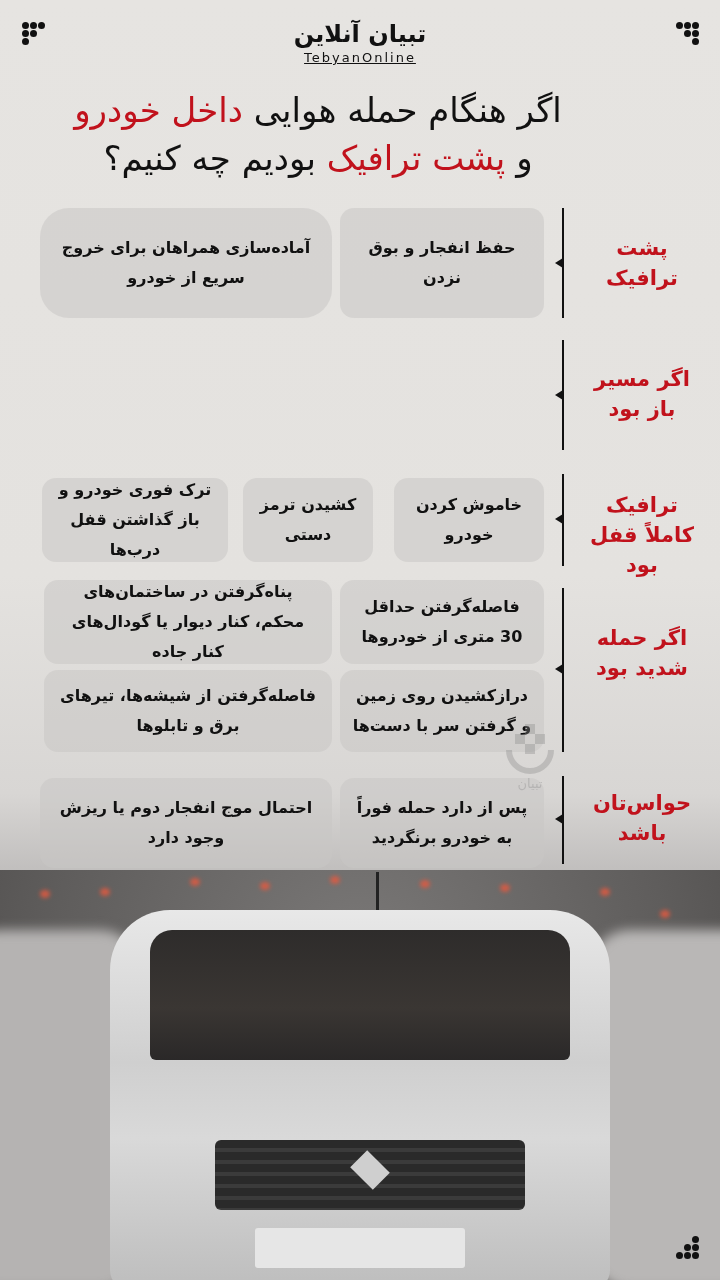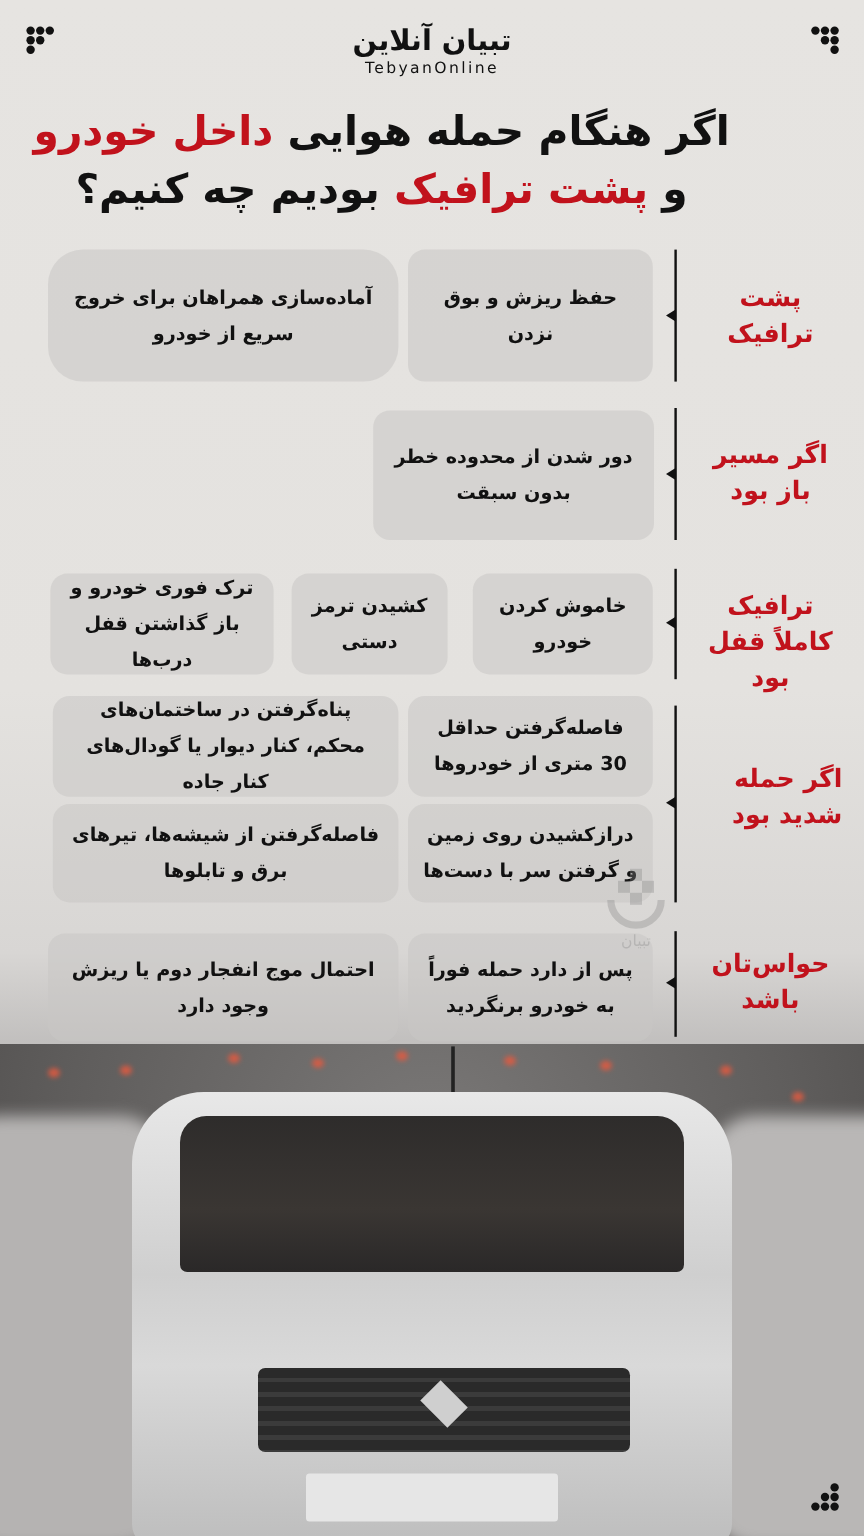--- a/index.html
+++ b/index.html
@@ -12,23 +12,23 @@
   }
   .corner { position: absolute; width: 26px; height: 26px; }
   .corner .dot { position: absolute; width: 7px; height: 7px; background: #111; border-radius: 50%; }
   .corner.tl { left: 18px; top: 18px; }
   .corner.tr { right: 18px; top: 18px; }
   .corner.bl { left: 18px; bottom: 18px; }
   .corner.br { right: 18px; bottom: 18px; }
 
   .logo { position: absolute; top: 20px; left: 0; width: 720px; text-align: center; direction: ltr; }
   .logo-fa { font-family: "DejaVu Sans", sans-serif; font-weight: bold; font-size: 24px; color: #111; line-height: 28px; direction: rtl; }
-  .logo-en { font-family: "DejaVu Sans", sans-serif; font-size: 13px; letter-spacing: 2px; color: #111; margin-top: 2px; }
+  .logo-en { font-family: "DejaVu Sans", sans-serif; font-size: 13px; letter-spacing: 2px; color: #111; margin-top: 2px; text-decoration: underline; }
 
-  .title { position: absolute; top: 86px; left: 0; width: 636px; text-align: center; font-weight: bold; font-size: 34px; line-height: 48px; color: #111; }
+  .title { position: absolute; top: 86px; left: 0; width: 636px; text-align: center; font-weight: normal; font-size: 34px; line-height: 48px; color: #111; }
   .title .red { color: #c1121c; }
 
   .row { position: absolute; left: 0; width: 720px; }
   .label {
     position: absolute; right: 18px; width: 120px; text-align: center;
     color: #c1121c; font-weight: bold; font-size: 21px; line-height: 30px;
   }
   .divider { position: absolute; left: 562px; width: 2px; background: #111; }
   .arrow {
     position: absolute; left: 555px; width: 0; height: 0;
@@ -102,42 +102,41 @@
 
 <div class="title">
   <div><span>اگر هنگام حمله هوایی </span><span class="red">داخل خودرو</span></div>
   <div><span>و </span><span class="red">پشت ترافیک</span><span> بودیم چه کنیم؟</span></div>
 </div>
 
 <div class="row" style="top:206px;height:114px;">
   <div class="label" style="top:27px;">پشت ترافیک</div>
   <div class="divider" style="top:2px;height:110px;"></div>
   <div class="arrow" style="top:52px;"></div>
-  <div class="card" style="left:340px;top:2px;width:204px;height:110px;">حفظ ریزش و بوق نزدن</div>
+  <div class="card" style="left:340px;top:2px;width:204px;height:110px;">حفظ انفجار و بوق نزدن</div>
   <div class="card" style="left:40px;top:2px;width:292px;height:110px;border-radius:29px;">آماده‌سازی همراهان برای خروج سریع از خودرو</div>
 </div>
 
 <div class="row" style="top:340px;height:112px;">
   <div class="label" style="top:24px;">اگر مسیر باز بود</div>
   <div class="divider" style="top:0px;height:110px;"></div>
   <div class="arrow" style="top:50px;"></div>
-  <div class="card" style="left:311px;top:2px;width:234px;height:108px;">دور شدن از محدوده خطر بدون سبقت</div>
 </div>
 
 <div class="row" style="top:474px;height:92px;">
   <div class="label" style="top:16px;">ترافیک کاملاً قفل بود</div>
   <div class="divider" style="top:0px;height:92px;"></div>
   <div class="arrow" style="top:40px;"></div>
   <div class="card" style="left:394px;top:4px;width:150px;height:84px;">خاموش کردن خودرو</div>
   <div class="card" style="left:243px;top:4px;width:130px;height:84px;">کشیدن ترمز دستی</div>
   <div class="card" style="left:42px;top:4px;width:186px;height:84px;">ترک فوری خودرو و باز گذاشتن قفل درب‌ها</div>
 </div>
 
 <div class="row" style="top:580px;height:172px;">
-  <div class="label" style="top:54px;text-align:right;">اگر حمله شدید بود</div>
+  <div class="label" style="top:43px;">اگر حمله شدید بود</div>
   <div class="divider" style="top:8px;height:164px;"></div>
   <div class="arrow" style="top:84px;"></div>
   <div class="card" style="left:340px;top:0px;width:204px;height:84px;">فاصله‌گرفتن حداقل 30 متری از خودروها</div>
   <div class="card" style="left:44px;top:0px;width:288px;height:84px;">پناه‌گرفتن در ساختمان‌های محکم، کنار دیوار یا گودال‌های کنار جاده</div>
   <div class="card" style="left:340px;top:90px;width:204px;height:82px;">درازکشیدن روی زمین و گرفتن سر با دست‌ها</div>
   <div class="card" style="left:44px;top:90px;width:288px;height:82px;">فاصله‌گرفتن از شیشه‌ها، تیرهای برق و تابلوها</div>
 </div>
 
 <div class="row" style="top:776px;height:90px;">
   <div class="label" style="top:12px;">حواس‌تان باشد</div>

